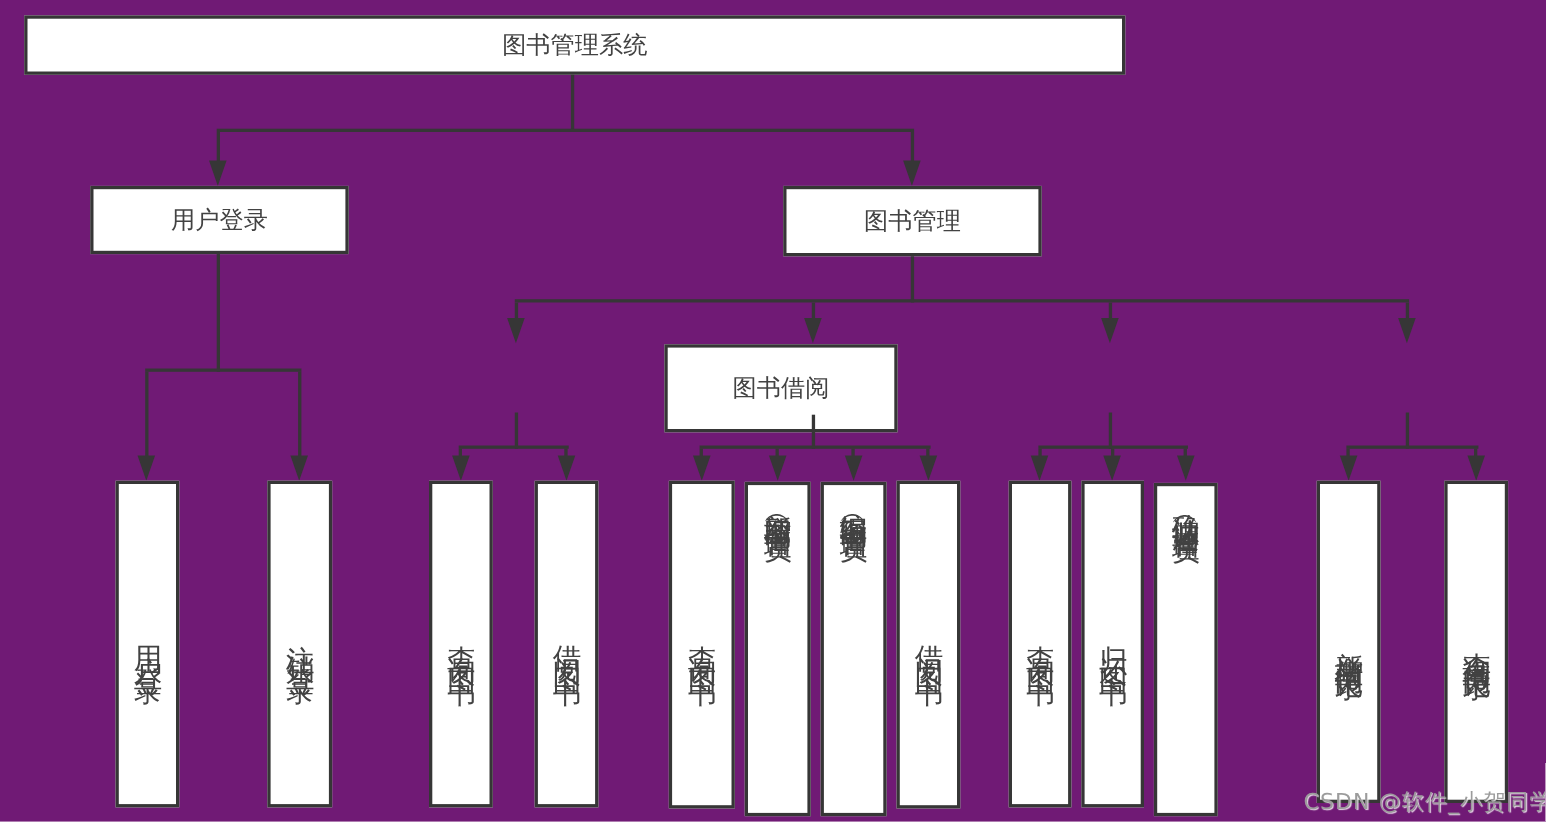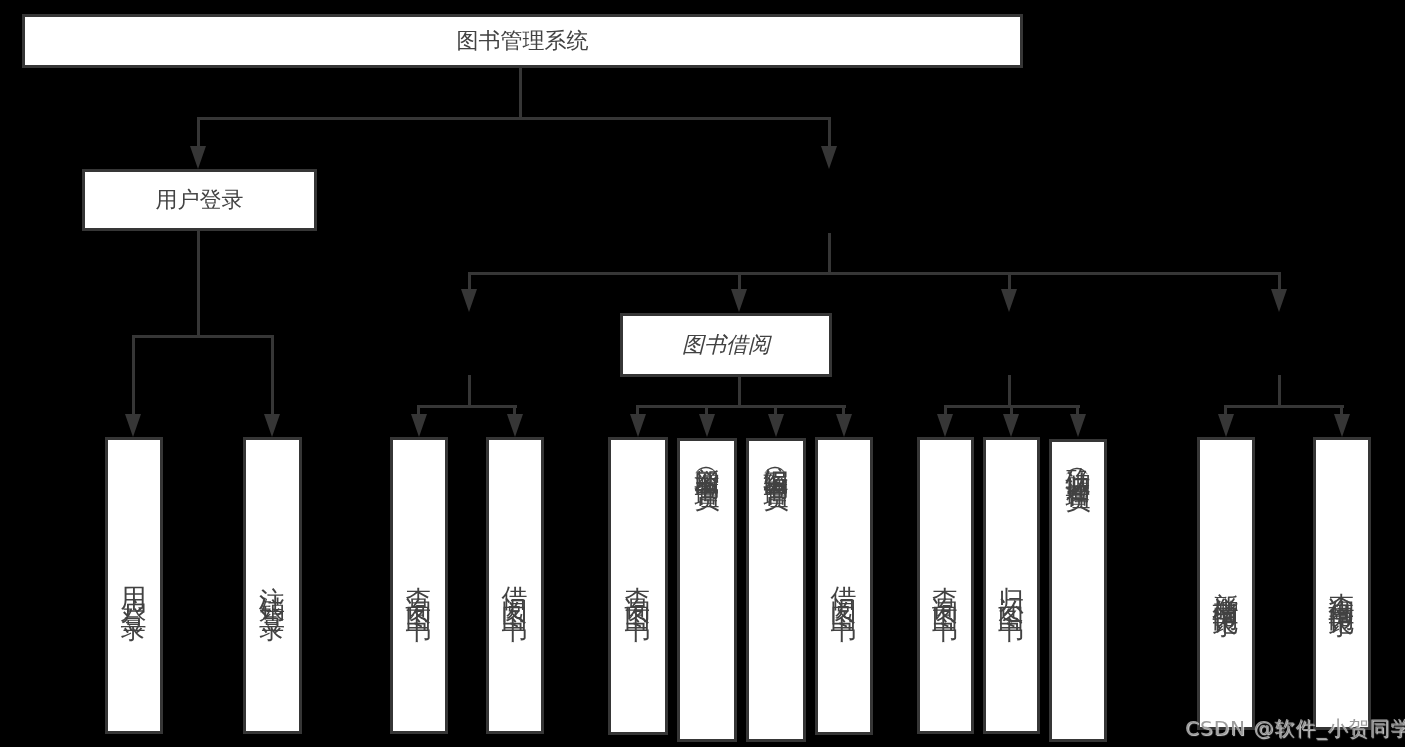--- a/index.html
+++ b/index.html
@@ -1,31 +1,31 @@
 <!DOCTYPE html>
 <html><head>
 <meta charset="utf-8">
 <style>
   html,body{margin:0;padding:0;background:#ffffff;}
   .canvas{
-    position:relative;width:1405px;height:747px;background:#000000;overflow:hidden;
+    position:relative;width:1405px;height:747px;background:#701a75;overflow:hidden;
     font-family:"DejaVu Sans",sans-serif;
     text-align:right;
   }
   
   .node{
     position:absolute;box-sizing:border-box;border:3px solid #363636;background:#ffffff;
     display:flex;align-items:center;justify-content:center;
     color:#424242;font-size:22px;
   }
   .box-root{left:22px;top:14px;width:1001px;height:54px;}
   .box-l2a{left:82px;top:169px;width:235px;height:62px;}
   .box-l2b{left:712px;top:169px;width:235px;height:64px;}
   .box-l3a{left:362px;top:312px;width:215px;height:63px;}
-  .box-l3b{left:620px;top:313px;width:212px;height:64px;font-style:italic;}
+  .box-l3b{left:604px;top:313px;width:212px;height:80px;}
   .box-l3c{left:902px;top:312px;width:215px;height:63px;}
   .box-l3d{left:1172px;top:312px;width:215px;height:63px;}
   
   .leaf{
     position:absolute;box-sizing:border-box;border:3px solid #363636;background:#ffffff;
     display:flex;align-items:center;justify-content:center;color:#424242;
   }
   .leaf .vtext{
     writing-mode:vertical-rl;text-orientation:mixed;
     font-size:26px;letter-spacing:10px;line-height:1;
@@ -131,20 +131,23 @@
   <div class="ln c-root-v"></div>
   <div class="ln c-root-h"></div>
   <div class="ln c-root-s1"></div>
   <div class="arr c-root-a1"></div>
   <div class="ln c-root-s2"></div>
   <div class="arr c-root-a2"></div>
 
   <div class="node box-l2a">
     <span>用户登录</span>
   </div>
+  <div class="node box-l2b">
+    <span>图书管理</span>
+  </div>
 
   <div class="ln c-ul-v"></div>
   <div class="ln c-ul-h"></div>
   <div class="ln c-ul-s1"></div>
   <div class="arr c-ul-a1"></div>
   <div class="ln c-ul-s2"></div>
   <div class="arr c-ul-a2"></div>
 
   <div class="ln c-bm-v"></div>
   <div class="ln c-bm-h"></div>

